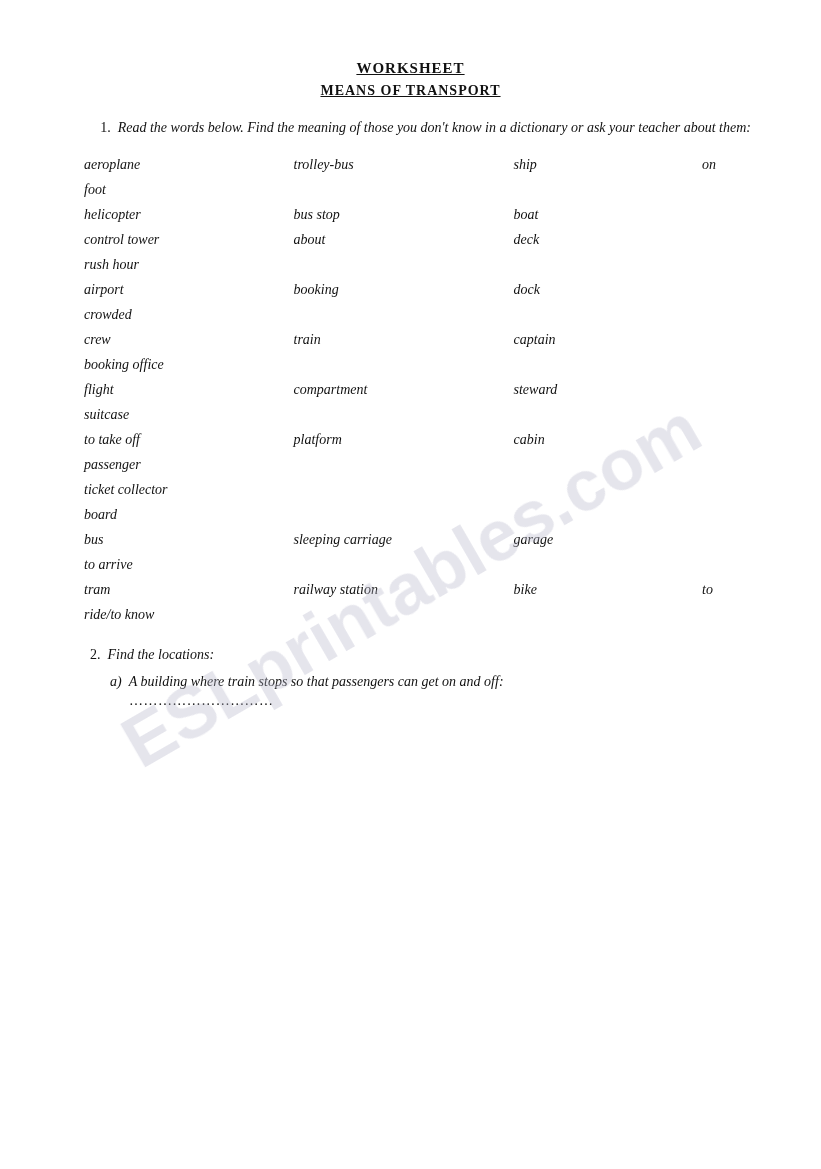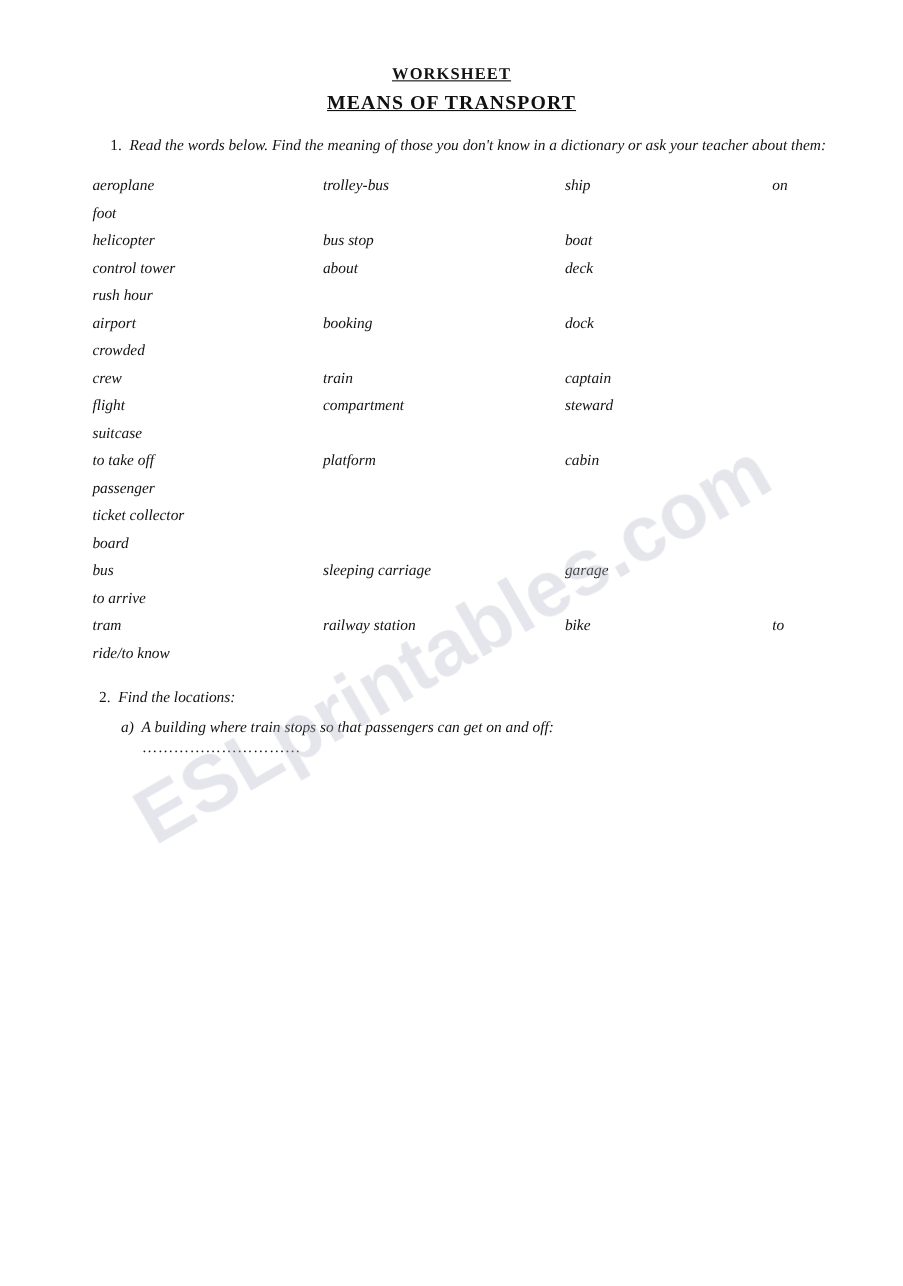--- a/index.html
+++ b/index.html
@@ -24,21 +24,21 @@
       text-decoration: underline;
       font-size: 15px;
       margin-bottom: 6px;
       letter-spacing: 1px;
     }
 
     .page-subtitle {
       text-align: center;
       font-weight: bold;
       text-decoration: underline;
-      font-size: 18px;
+      font-size: 14px;
       margin-bottom: 18px;
       letter-spacing: 1px;
     }
 
     .instruction {
       margin-bottom: 14px;
       font-style: italic;
       line-height: 1.5;
       padding-left: 20px;
       text-align: right;
@@ -160,20 +160,26 @@
         <td class="col3"></td>
         <td class="col4"></td>
       </tr>
       <tr>
         <td class="col1">crew</td>
         <td class="col2">train</td>
         <td class="col3">captain</td>
         <td class="col4"></td>
       </tr>
       <tr>
+        <td class="col1">booking office</td>
+        <td class="col2"></td>
+        <td class="col3"></td>
+        <td class="col4"></td>
+      </tr>
+      <tr>
         <td class="col1">flight</td>
         <td class="col2">compartment</td>
         <td class="col3">steward</td>
         <td class="col4"></td>
       </tr>
       <tr>
         <td class="col1">suitcase</td>
         <td class="col2"></td>
         <td class="col3"></td>
         <td class="col4"></td>

